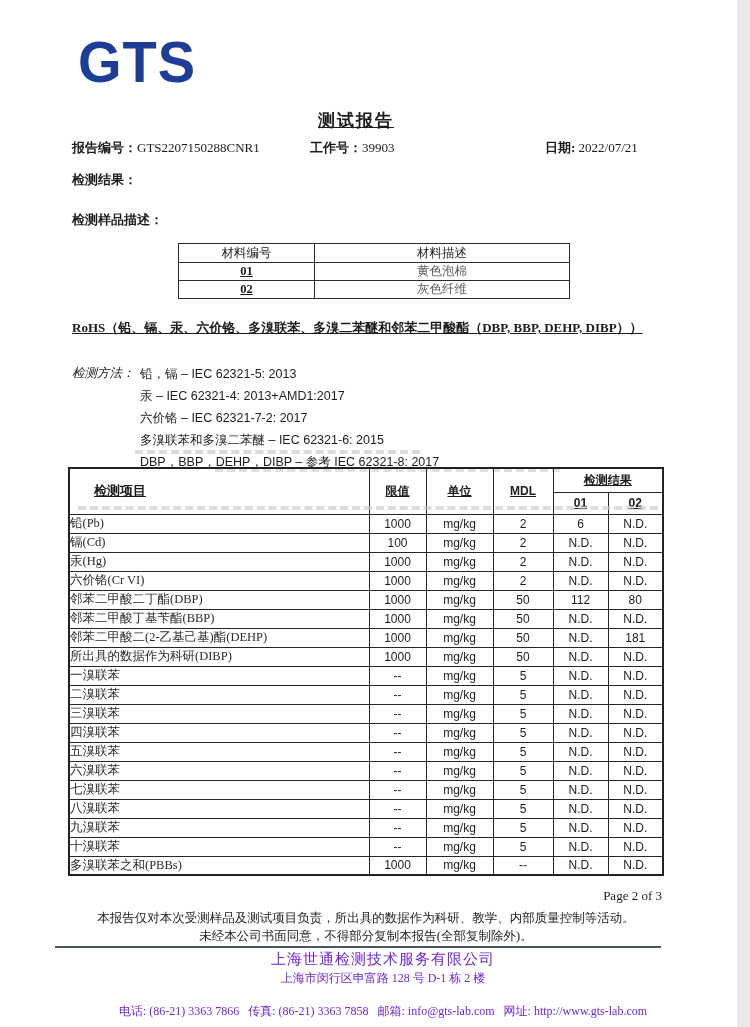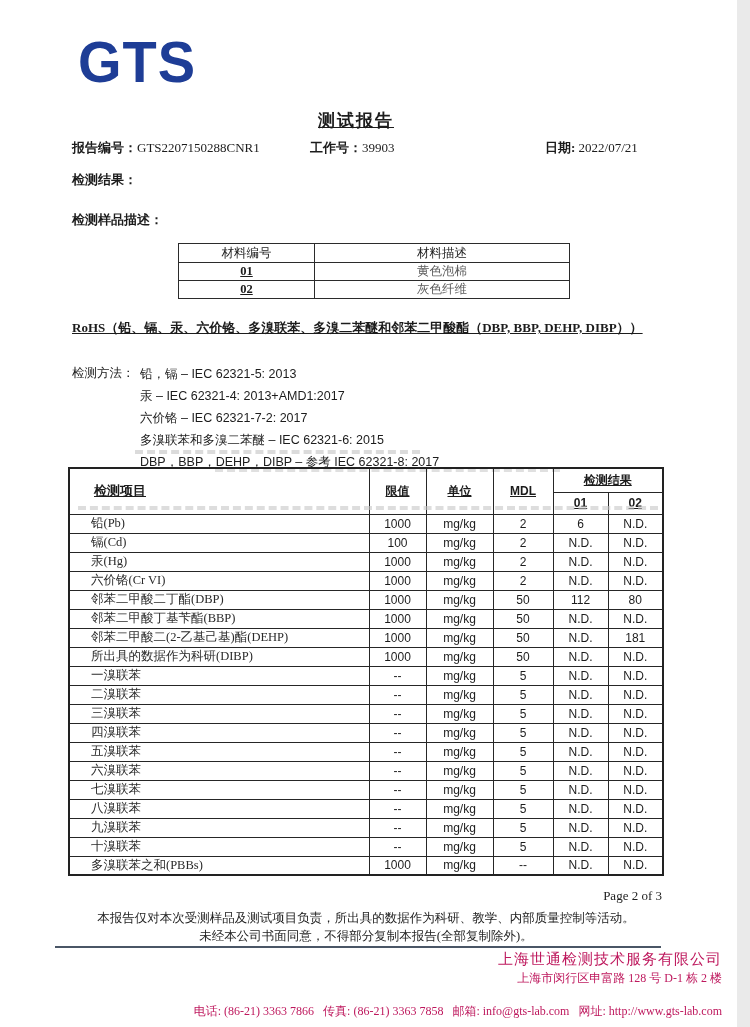--- a/index.html
+++ b/index.html
@@ -41,47 +41,47 @@
   .material-table th { font-weight:normal; height:19px; }
   .material-table td.mat-id { font-weight:bold; text-decoration:underline; }
   .material-table td.mat-desc { color:#5d5d5d; }
 
   .rohs {
     position:absolute; top:319px; left:72px; font-size:13px; font-weight:bold;
     text-decoration:underline; white-space:nowrap;
   }
 
   .methods { position:absolute; top:363px; left:72px; font-size:12.5px; }
-  .methods .method-label { position:absolute; left:0; top:2px; }
+  .methods .method-label { position:absolute; left:0; top:2px;font-style:italic; }
   .method-lines { margin-left:68px; font-family:"Liberation Sans", sans-serif; }
   .method-lines div { height:22px; line-height:22px; white-space:nowrap; }
 
   .result-table {
     position:absolute; top:467px; left:68px; width:594px;
     font-family:"Liberation Sans", sans-serif; font-size:12px;
     border:2px solid #222;
   }
   .result-table th, .result-table td { border:1px solid #262626; padding:0; }
   .result-table thead th { font-weight:bold; text-decoration:underline; text-align:center; }
   .result-table thead tr.h1 th { height:24px; }
   .result-table thead tr.h2 th { height:22px; }
   .result-table thead th.th-item { text-align:left; padding-left:24px; font-size:13px; }
   .result-table tbody td { height:19px; text-align:center; color:#1c1c1c; }
   .result-table tbody td.item-cell {
-    text-align:left; padding-left:21px; font-family:"Liberation Serif", serif; font-size:12.5px;
+    text-align:left; padding-left:0; font-family:"Liberation Serif", serif; font-size:12.5px;
     color:#2a2a2a; white-space:nowrap; overflow:hidden;
   }
 
   .page-num { position:absolute; top:888px; left:68px; width:594px; text-align:right; font-size:13px; }
 
   .disclaimer { position:absolute; top:910px; left:10px; width:712px; text-align:center; font-size:12.5px; line-height:17.5px; color:#222; }
 
   .footer-rule { position:absolute; top:946px; left:55px; width:606px; height:2px; background:var(--rule-color,#4a5666); }
 
-  .footer { position:absolute; top:950px; left:10px; width:712px; text-align:right; color:#be185d; }
+  .footer { position:absolute; top:950px; left:27px; width:712px; text-align:center; color:#6d28d9; }
   .footer .company { font-size:15px; letter-spacing:1px; }
   .footer .address { font-size:12px; margin-top:1px; }
   .footer .contact { font-size:12px; margin-top:16px; white-space:pre; }
 
   .smudge { position:absolute; border-top-style:dashed; border-top-color:#c8c8c8; }
   .smudge-1 { top:450px; left:135px; width:285px; border-top-width:4px; opacity:.65; }
   .smudge-2 { top:468px; left:215px; width:345px; border-top-width:4px; opacity:.55; }
   .smudge-3 { top:506px; left:78px; width:580px; border-top-width:4px; opacity:.6; }
 </style>
 </head>

